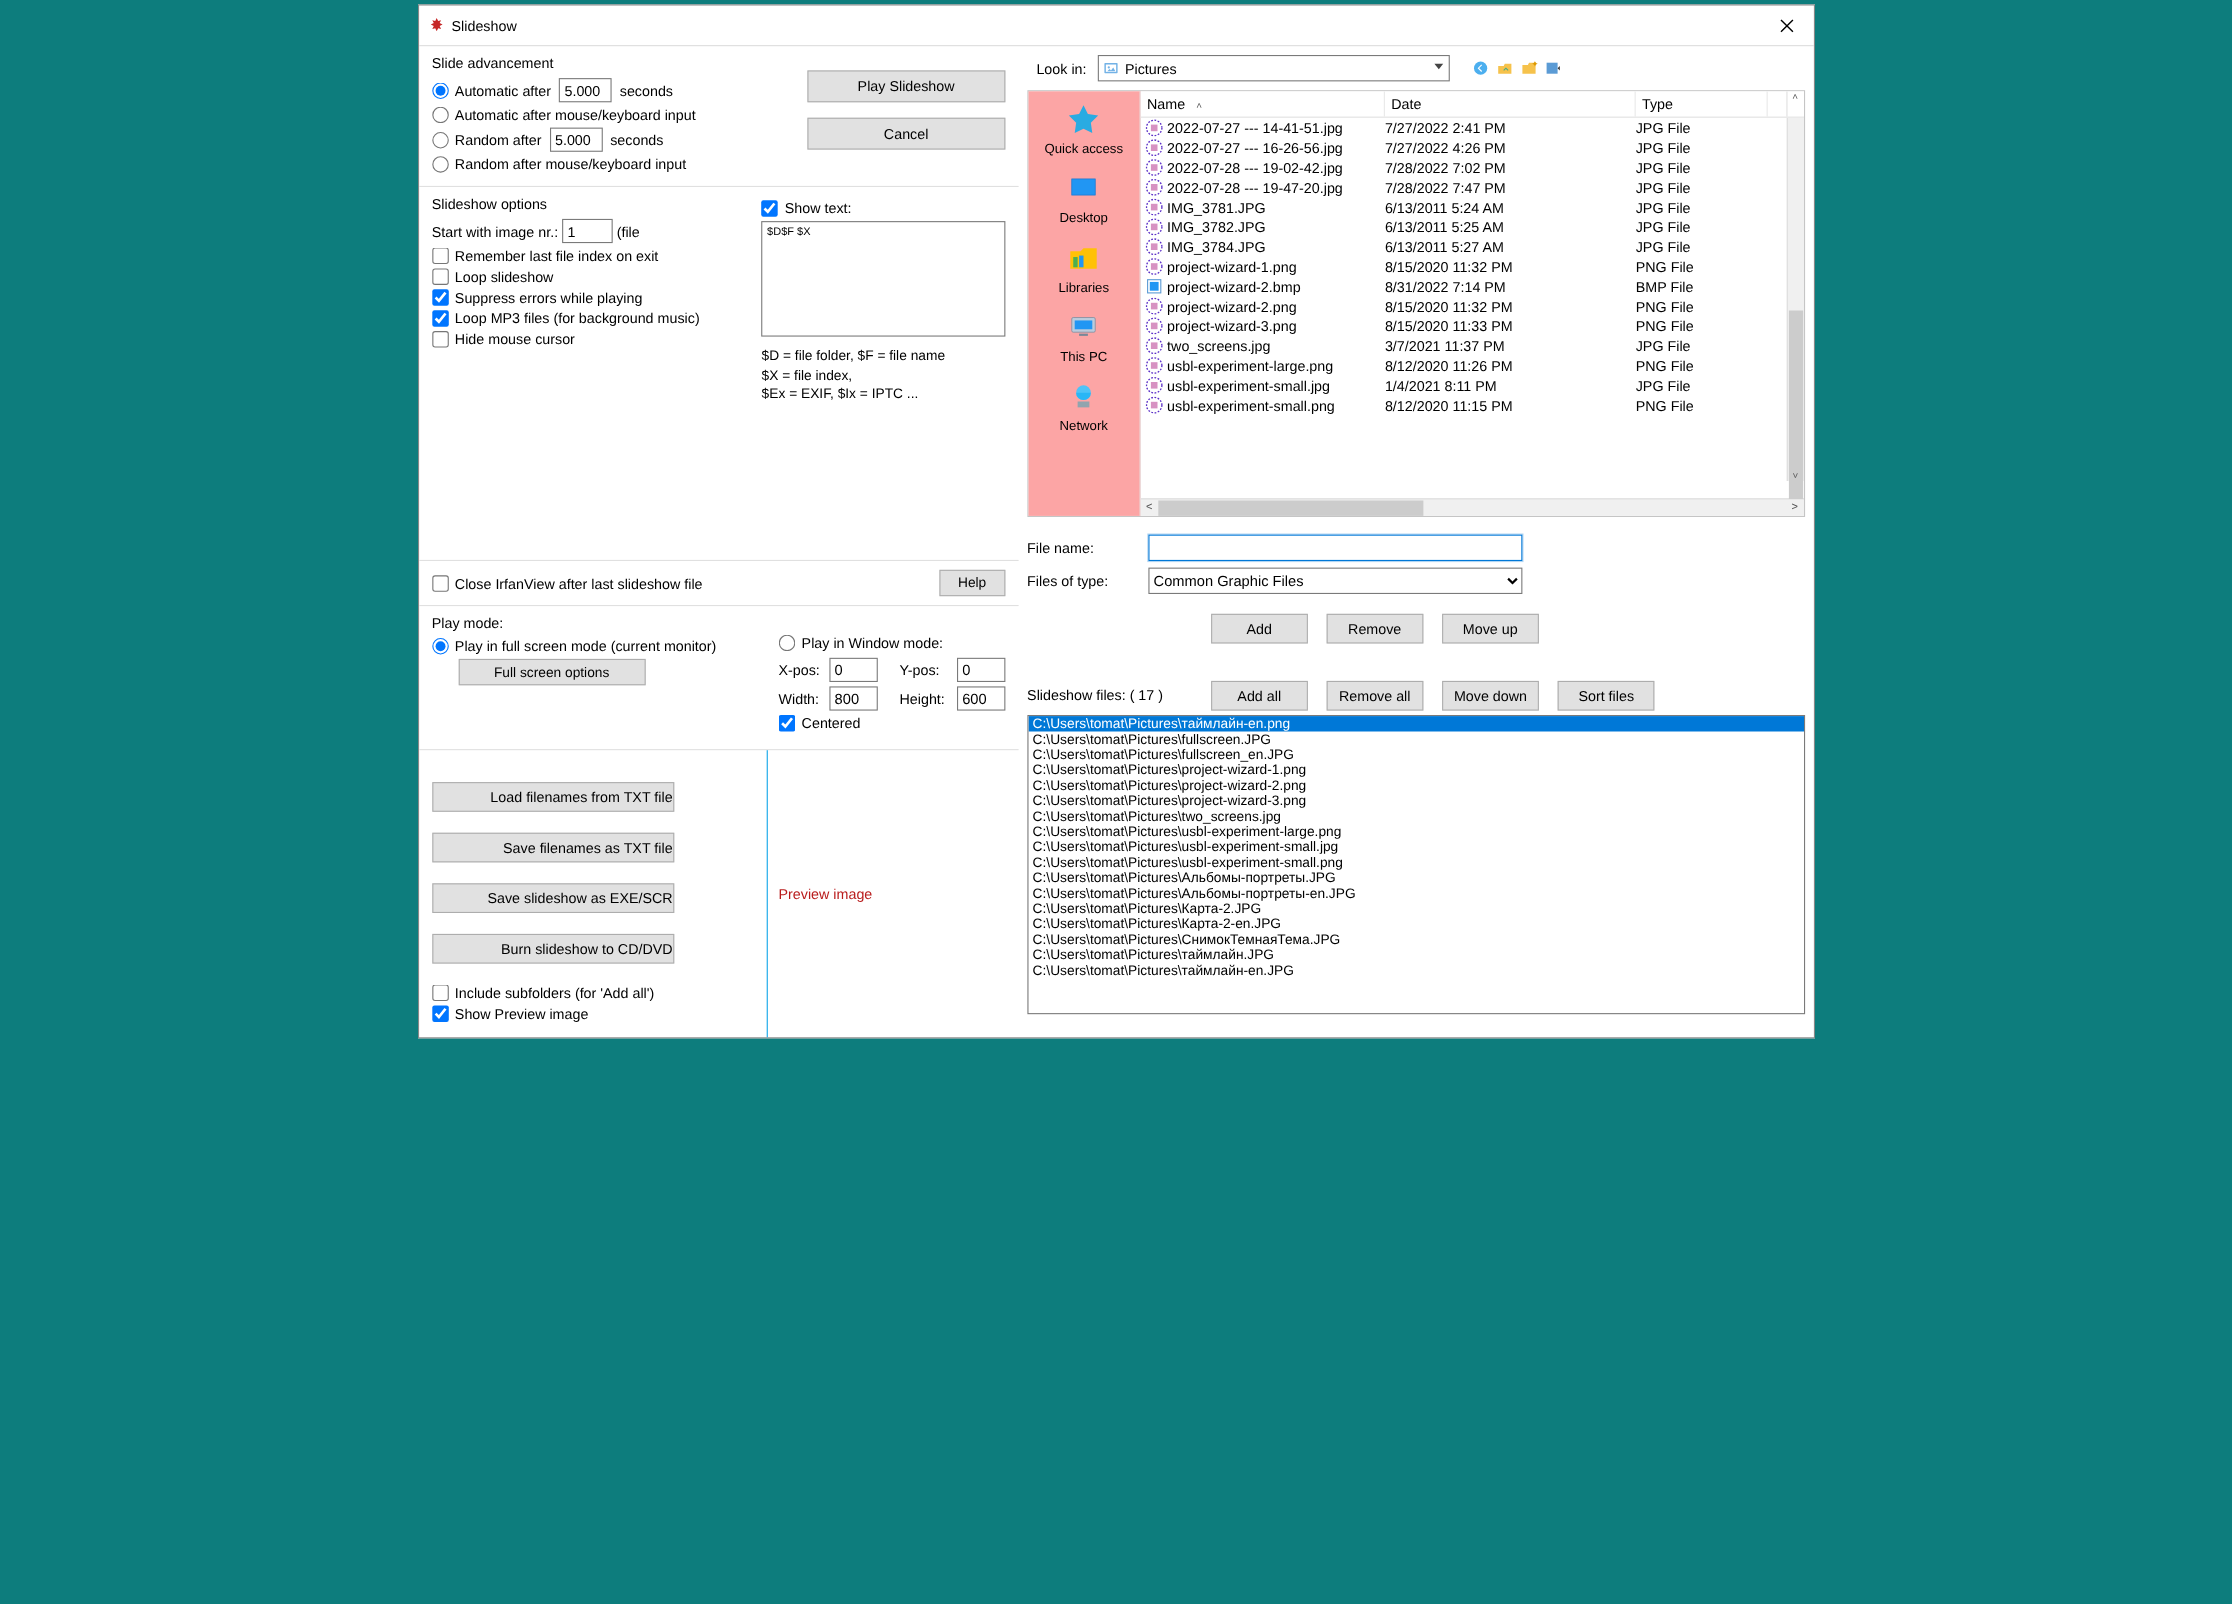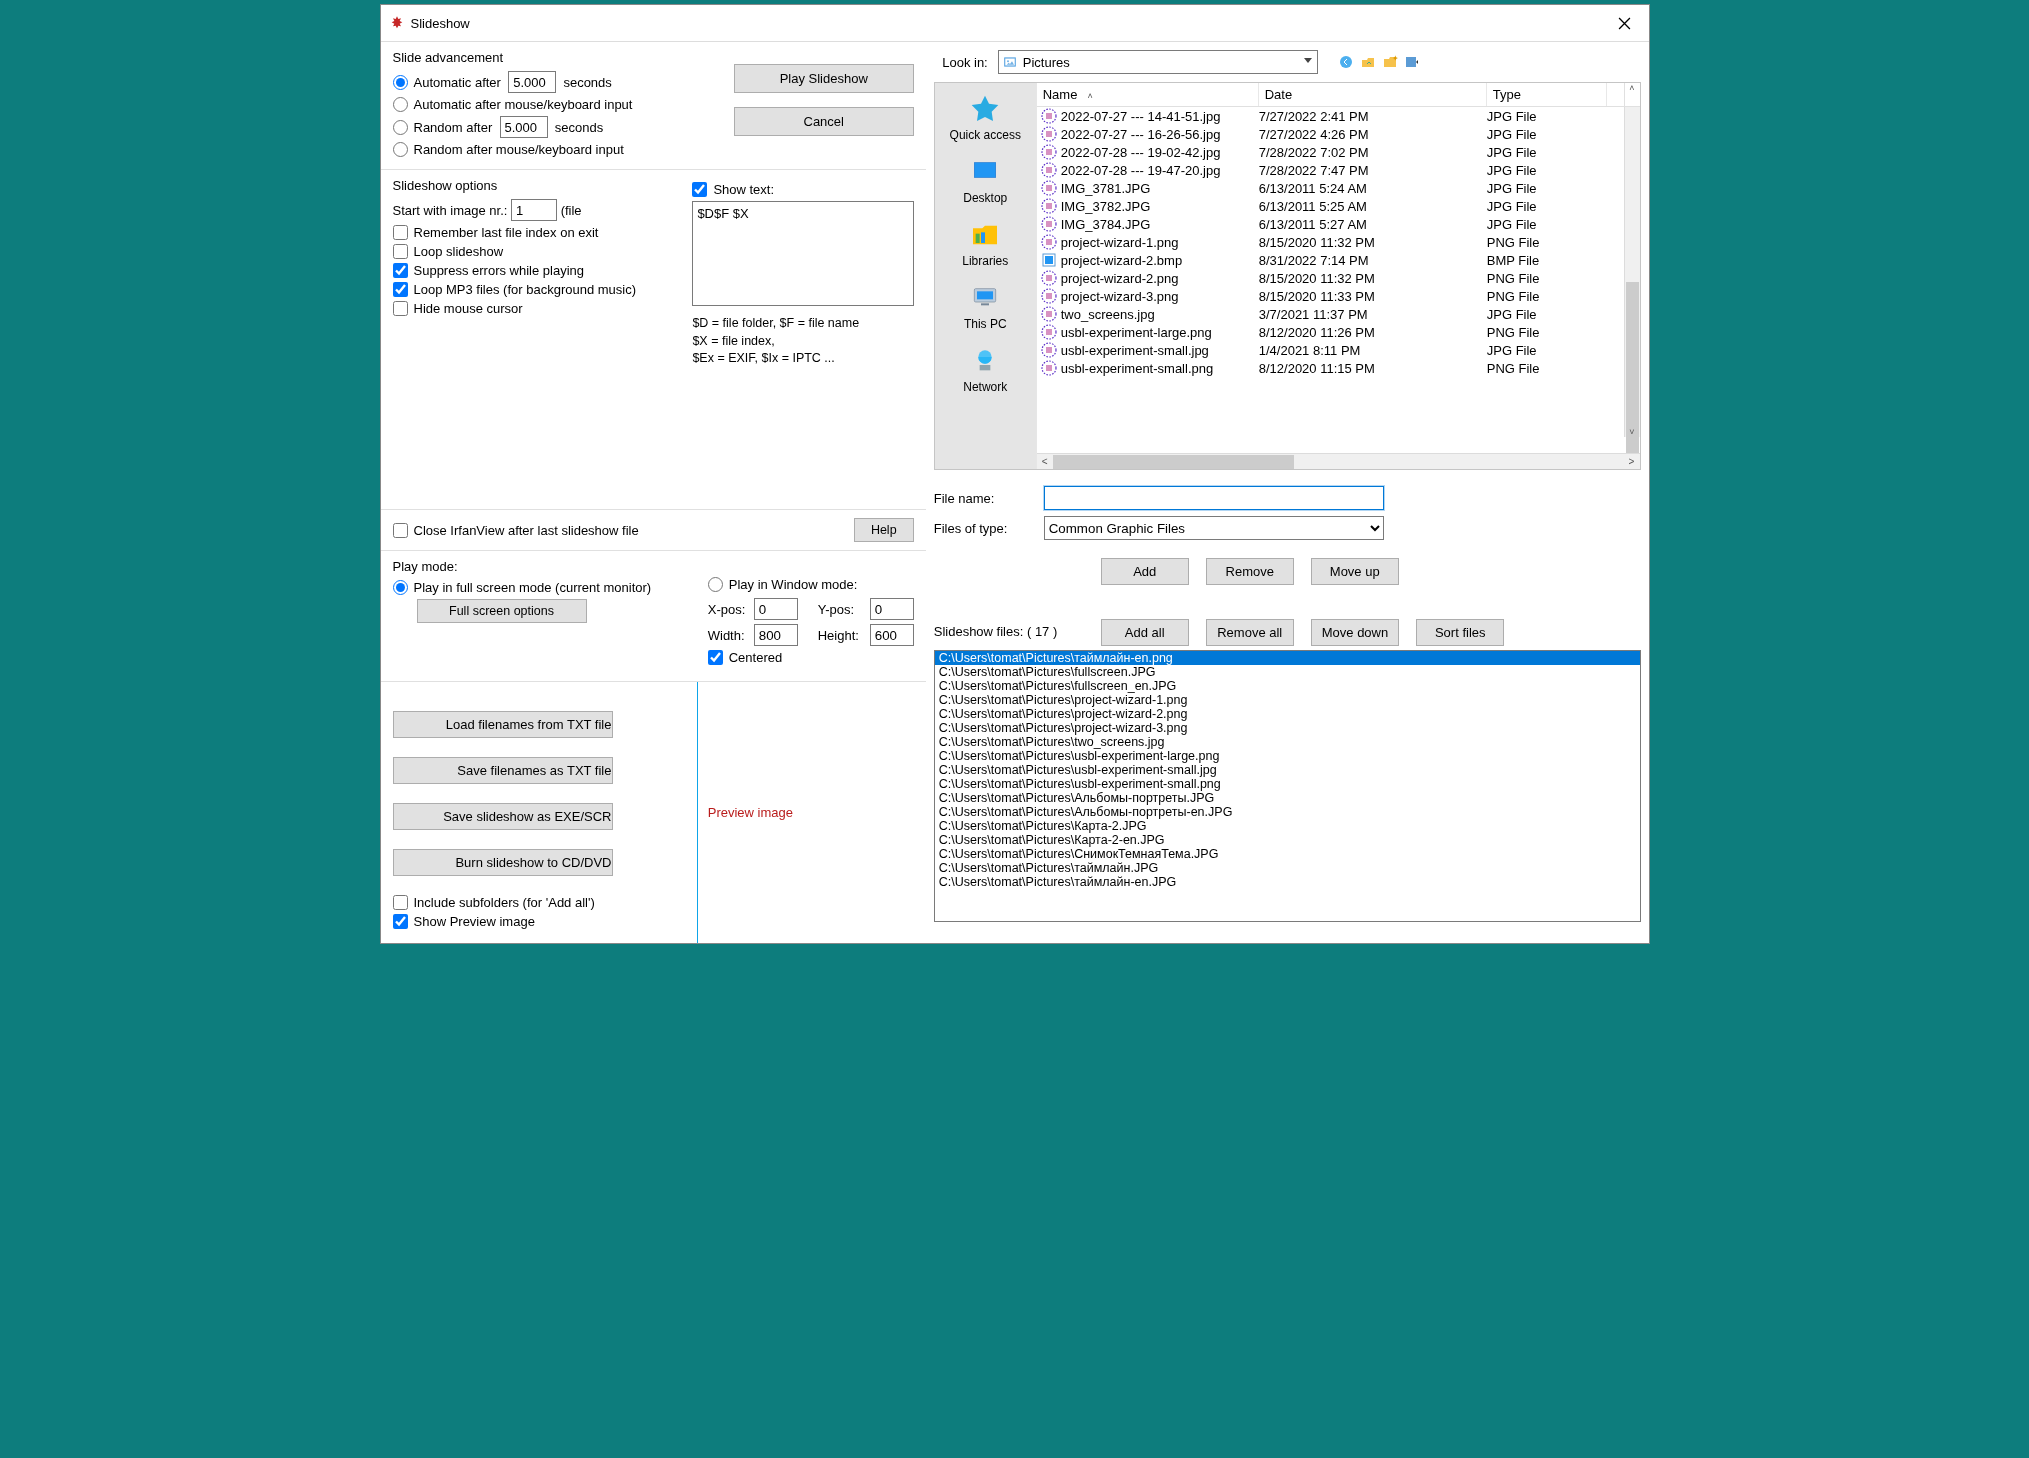--- a/index.html
+++ b/index.html
@@ -21,39 +21,39 @@
 .num{width:48px;height:22px;border:1px solid #7a7a7a;font-size:13px;padding:0 4px}
 .txt-sm{width:44px;height:22px;border:1px solid #7a7a7a;padding:0 4px}
 .btn{background:#e1e1e1;border:1px solid #adadad;padding:6px 20px;font-size:13px;cursor:pointer;text-align:center}
 .btn-sm{padding:4px 10px;font-size:12.5px}
 .advancement{display:flex;justify-content:center;gap:10px}
 .advancement .radios{flex:1}
 .advancement .buttons{display:flex;flex-direction:column;gap:14px;width:180px;padding-top:14px}
 .options-row{display:flex;border-top:1px solid #e0e0e0}
 .options-left{width:55%;padding:8px 12px}
 .options-right{flex:1;padding:8px 12px}
-textarea.textpat{width:100%;height:105px;border:1px solid #7a7a7a;font-family:inherit;font-size:13px;padding:4px;resize:none}
+textarea.textpat{width:100%;height:105px;border:1px solid #7a7a7a;font-family:inherit;font-size:10px;padding:4px;resize:none}
 .hint{font-size:12.5px;line-height:1.4;margin-top:6px}
 .play-row{display:flex;border-top:1px solid #e0e0e0}
 .play-left{width:58%;padding:8px 12px 12px 12px}
 .play-right{flex:1;padding:8px 12px 12px 12px}
 .file-ops{border-top:1px solid #e0e0e0;display:flex}
 .file-ops-left{width:58%;padding:10px 12px}
 .file-ops-right{flex:1;border-left:1px solid #0ea5e9;padding:10px;display:flex;align-items:center;justify-content:flex-start;color:#b91c1c}
 .file-ops-left .btn{width:220px;display:block;margin:19px 0;text-align:right;padding:5px 0}
 .lookin{display:flex;align-items:center;gap:10px;margin:2px 0 8px 0}
 .lookin-label{width:54px;text-align:right}
 select.combo{height:24px;border:1px solid #7a7a7a;font-size:13px;background:#fff;padding:0 20px 0 24px;appearance:none}
 .combo-wrap{position:relative;flex:1;max-width:320px}
 .combo-wrap .folder-ic{position:absolute;left:4px;top:4px;width:16px;height:16px;color:#3b82c4}
 .combo-wrap .chev{position:absolute;right:6px;top:8px;width:0;height:0;border-left:4px solid transparent;border-right:4px solid transparent;border-top:5px solid #444}
 .toolbar-icons{display:flex;gap:6px;margin-left:10px}
 .toolbar-icons span{width:16px;height:16px;display:inline-block}
 .browser{display:flex;border:1px solid #c5c5c5;height:388px}
-.places{width:102px;background:#e5e5e5;border-right:1px solid #e6e6e6;display:flex;flex-direction:column;align-items:center;padding-top:10px;gap:14px}
+.places{width:102px;background:#fca5a5;border-right:1px solid #e6e6e6;display:flex;flex-direction:column;align-items:center;padding-top:10px;gap:14px}
 .place{display:flex;flex-direction:column;align-items:center;gap:3px;font-size:12px;text-align:center;cursor:pointer}
 .place svg{width:32px;height:32px}
 .filegrid{flex:1;display:flex;flex-direction:column;overflow:hidden;position:relative}
 .file-hdr{display:flex;border-bottom:1px solid #e0e0e0;font-size:13px;background:#fff}
 .file-hdr .col{padding:4px 6px;border-right:1px solid #e8e8e8}
 .file-hdr .sort{font-size:9px;margin-left:10px;color:#555}
 .file-hdr .spacer{flex:1}
 .file-hdr .scrollgutter{width:16px;border-left:1px solid #e0e0e0;text-align:center;font-size:9px;color:#555}
 .col-name{width:222px}
 .col-date{width:228px}

